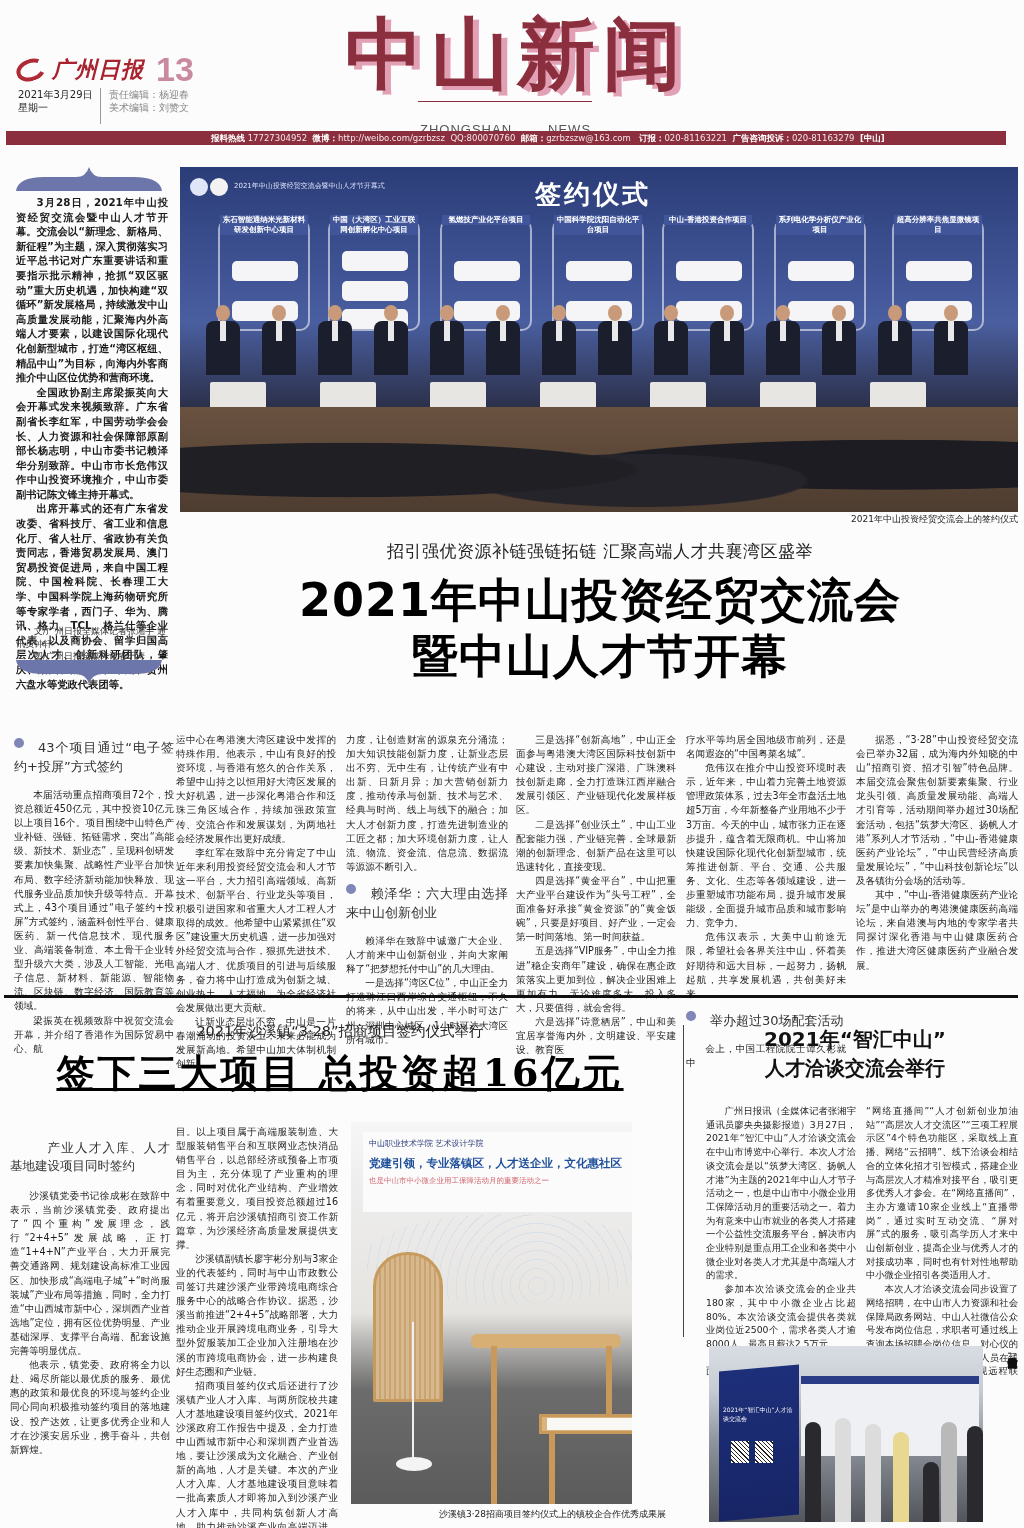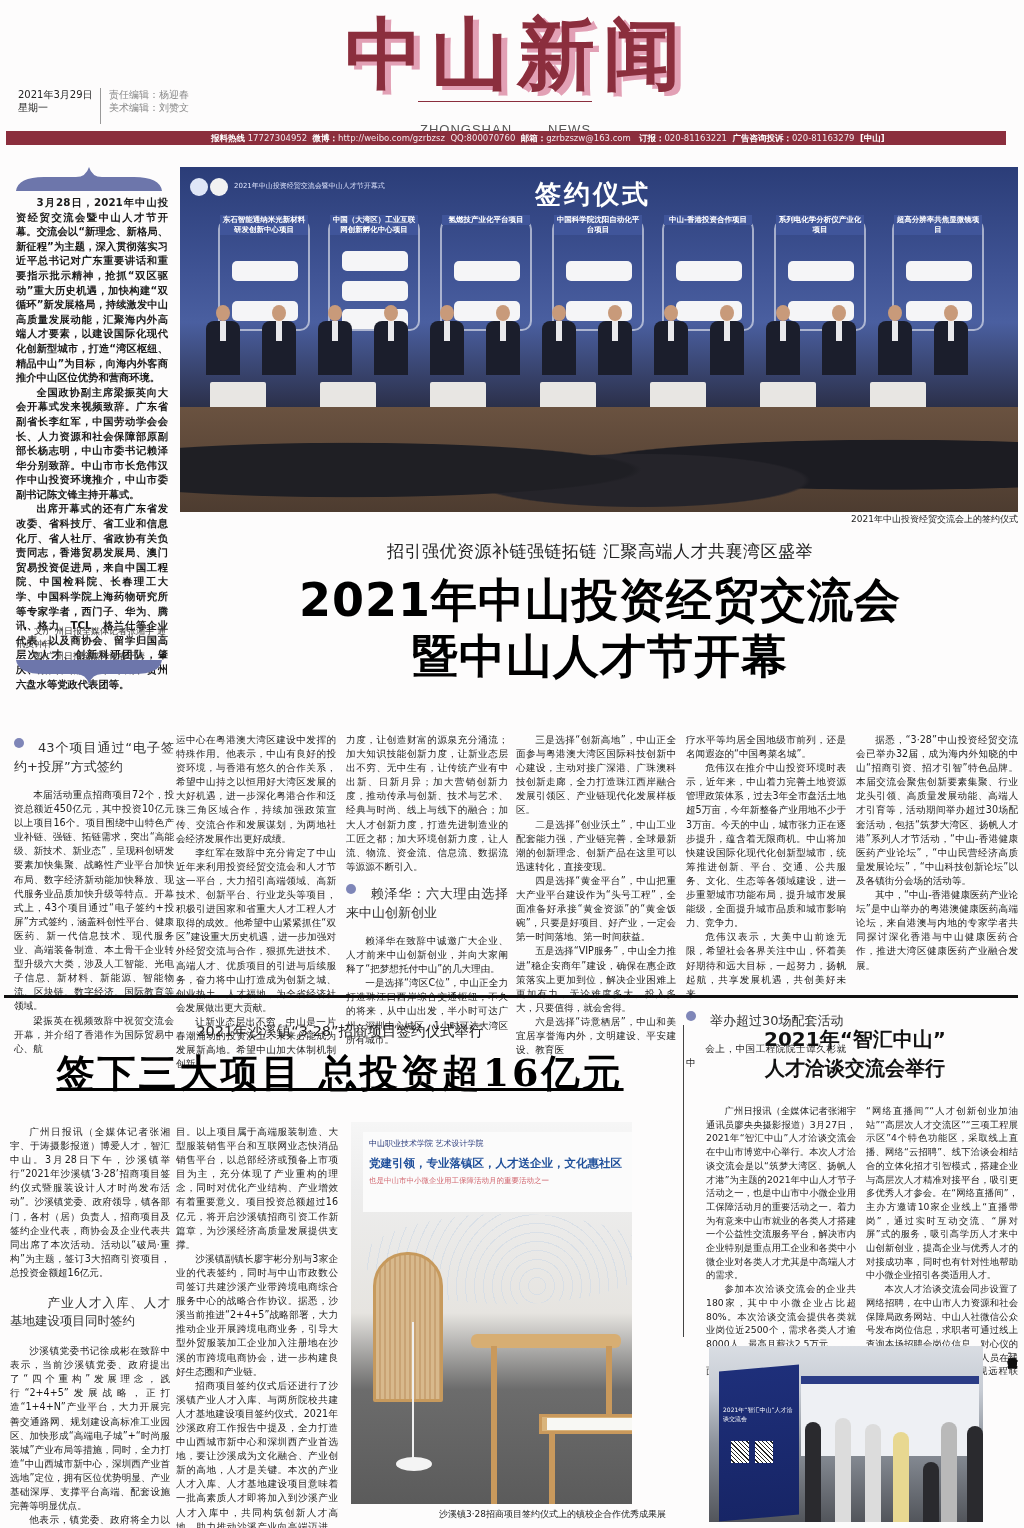--- a/index.html
+++ b/index.html
@@ -101,20 +101,25 @@
   .qr { position: absolute; top: 95px; width: 18px; height: 22px; background: repeating-linear-gradient(45deg, #fff 0 2px, #222 2px 3px); }
   .booth-row { position: absolute; left: 92px; top: 30px; width: 178px; height: 80px; background: #eef0f4; border-top: 8px solid #2b3c86; }
   .crowd { position: absolute; bottom: 0; width: 16px; height: 70px; background: #2a2a2e; border-radius: 8px 8px 0 0; }
   .crowd.light { background: #dcdcdc; }
   .vcaption { position: absolute; left: 988px; top: 1350px; width: 30px; font-size: 10px; line-height: 12px; writing-mode: vertical-rl; color: #111; height: 170px; }
 </style>
 </head>
 <body>
 
 <header class="masthead">
+  <div class="logo">
+    <span class="logo-mark"></span>
+    <span class="logo-text">广州日报</span>
+    <span class="page-num">13</span>
+  </div>
   <div class="date-block">
     <div>2021年3月29日</div>
     <div>星期一</div>
   </div>
   <div class="editor-block">
     <div>责任编辑：杨迎春</div>
     <div>美术编辑：刘赞文</div>
   </div>
   <div class="brand">
     <span class="brand-char">中</span>
@@ -310,21 +315,20 @@
   <p>其中，“中山-香港健康医药产业论坛”是中山举办的粤港澳健康医药高端论坛，来自港澳与内地的专家学者共同探讨深化香港与中山健康医药合作，推进大湾区健康医药产业融合发展。</p>
 </div>
 
 <div class="rule-thick"></div>
 
 <div class="deck2">2021年沙溪镇“3·28”招商项目签约仪式举行</div>
 <h2 class="headline2">签下三大项目  总投资超16亿元</h2>
 <div class="vsep"></div>
 
 <div class="col" style="left:10px;top:1125px;width:160px;">
-  <p>广州日报讯（全媒体记者张湘宇、于涛摄影报道）博爱人才，智汇中山。3月28日下午，沙溪镇举行“2021年沙溪镇‘3·28’招商项目签约仪式暨服装设计人才时尚发布活动”。沙溪镇党委、政府领导，镇各部门，各村（居）负责人，招商项目及签约企业代表，商协会及企业代表共同出席了本次活动。活动以“破局·重构”为主题，签订3大招商引资项目，总投资金额超16亿元。</p>
   <div class="subhead2">产业人才入库、人才基地建设项目同时签约</div>
   <p>沙溪镇党委书记徐成彬在致辞中表示，当前沙溪镇党委、政府提出了“四个重构”发展理念，践行“2+4+5”发展战略，正打造“1+4+N”产业平台，大力开展完善交通路网、规划建设高标准工业园区、加快形成“高端电子城”+“时尚服装城”产业布局等措施，同时，全力打造“中山西城市新中心，深圳西产业首选地”定位，拥有区位优势明显、产业基础深厚、支撑平台高端、配套设施完善等明显优点。</p>
   <p>他表示，镇党委、政府将全力以赴、竭尽所能以最优质的服务、最优惠的政策和最优良的环境与签约企业同心同向积极推动签约项目的落地建设、投产达效，让更多优秀企业和人才在沙溪安居乐业，携手奋斗，共创新辉煌。</p>
 
 </div>
 <div class="col" style="left:176px;top:1125px;width:162px;">
   <p class="noindent">目。以上项目属于高端服装制造、大型服装销售平台和互联网业态快消品销售平台，以总部经济或预备上市项目为主，充分体现了产业重构的理念，同时对优化产业结构、产业增效有着重要意义。项目投资总额超过16亿元，将开启沙溪镇招商引资工作新篇章，为沙溪经济高质量发展提供支撑。</p>
   <p>沙溪镇副镇长廖宇彬分别与3家企业的代表签约，同时与中山市政数公司签订共建沙溪产业带跨境电商综合服务中心的战略合作协议。据悉，沙溪当前推进“2+4+5”战略部署，大力推动企业开展跨境电商业务，引导大型外贸服装加工企业加入注册地在沙溪的市跨境电商协会，进一步构建良好生态圈和产业链。</p>
   <p>招商项目签约仪式后还进行了沙溪镇产业人才入库、与两所院校共建人才基地建设项目签约仪式。2021年沙溪政府工作报告中提及，全力打造中山西城市新中心和深圳西产业首选地，要让沙溪成为文化融合、产业创新的高地，人才是关键。本次的产业人才入库、人才基地建设项目意味着一批高素质人才即将加入到沙溪产业人才入库中，共同构筑创新人才高地，助力推动沙溪产业向高端迈进，为新格局的构建夯实根基。</p>
 

